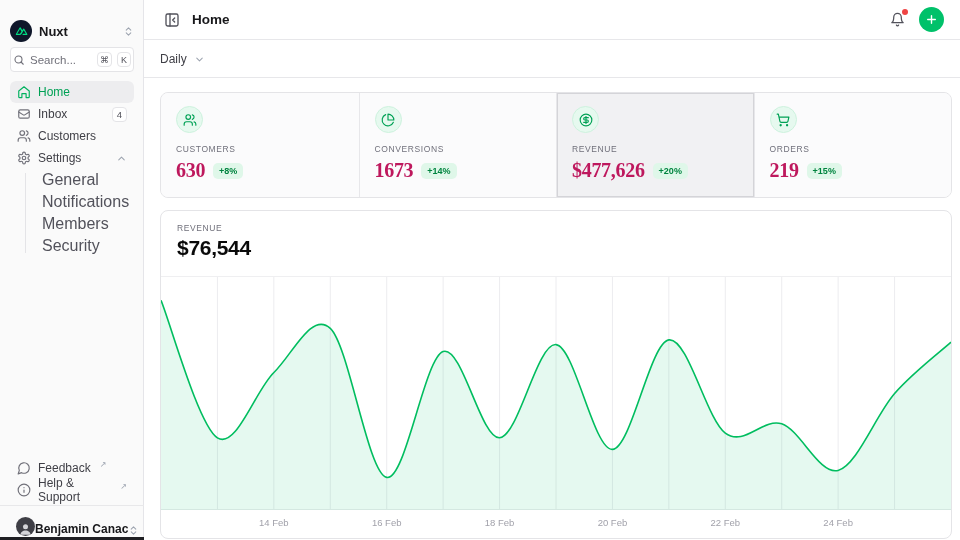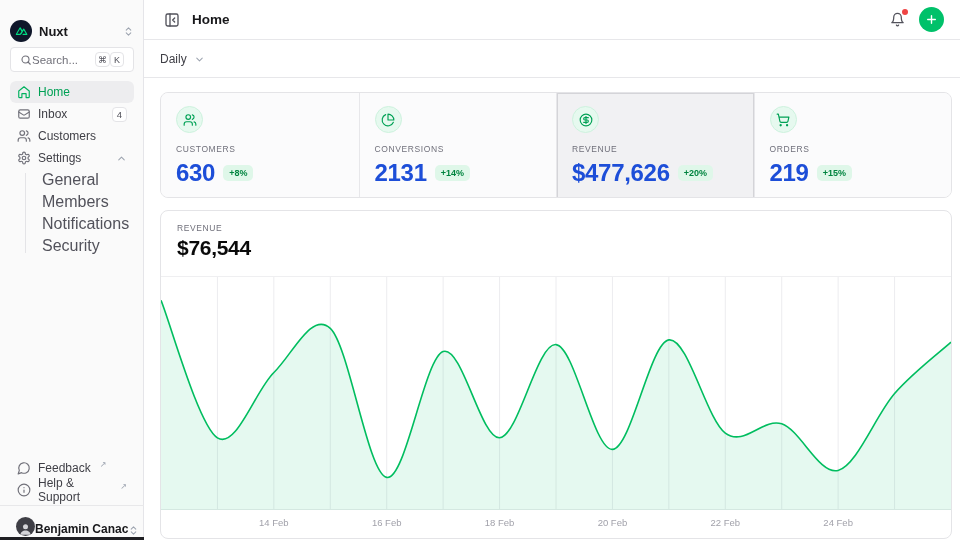--- a/index.html
+++ b/index.html
@@ -12,21 +12,21 @@
     background:#fafafa; border-right:1px solid #e5e5e9; }
   .logo-row { position:absolute; left:10px; top:18px; width:124px; height:26px;
     display:flex; align-items:center; gap:7px; border-radius:6px; cursor:pointer; }
   .logo-badge { width:22px; height:22px; border-radius:50%; background:#0f172a;
     display:flex; align-items:center; justify-content:center; flex:none; }
   .logo-name { font-size:13px; font-weight:700; color:#18181b; flex:1; }
   .selector-icon { color:#9ca3af; display:flex; }
 
   .searchbox { position:absolute; left:10px; top:47px; width:124px; height:25px;
     background:#fff; border:1px solid #e4e4e7; border-radius:4px;
-    display:flex; align-items:center; padding:0 9px; cursor:text; }
+    display:flex; align-items:center; gap:5px; padding:0 2px; cursor:text; }
   .searchbox .ph { font-size:11.5px; color:#71717a; flex:1; }
   .kbd { font-size:9px; color:#52525b; background:#fff; border:1px solid #e4e4e7;
     border-radius:4px; min-width:14px; height:15px; display:flex; align-items:center;
     justify-content:center; padding:0 2px; }
 
   .nav { position:absolute; left:10px; top:81px; width:124px; }
   .nav-item { height:22px; display:flex; align-items:center; gap:7px;
     padding:0 7px; border-radius:6px; font-size:12px; font-weight:500;
     color:#3f3f46; cursor:pointer; }
   .nav-item .ni { color:#71717a; display:flex; flex:none; }
@@ -80,21 +80,21 @@
     border-radius:8px; overflow:hidden; background:#fafafa; }
   .stat-card { position:relative; padding:13px 15px; background:#fbfbfc; cursor:pointer; }
   .stat-card + .stat-card { border-left:1px solid #e7e7ea; }
   .stat-card.selected { background:#f1f1f3; box-shadow:inset 0 0 0 1px #d4d4d8; }
   .stat-icon { width:27px; height:27px; border-radius:50%; background:#e6f9ef;
     border:1px solid #cdf2de; color:#00a155; display:flex; align-items:center;
     justify-content:center; }
   .stat-label { margin-top:11px; font-size:8.5px; letter-spacing:0.6px; font-weight:500;
     color:#70707b; }
   .stat-value-row { margin-top:5px; display:flex; align-items:center; gap:8px; }
-  .stat-value { font-size:24px; font-weight:700; color:#1d4ed8; letter-spacing:-0.3px; }
+  .stat-value { font-size:20px; font-weight:700; color:#be185d; letter-spacing:-0.3px;font-family:Liberation Serif, serif; }
   .delta-badge { font-size:9px; font-weight:700; color:#00843f; background:#dff7e9;
     border-radius:5px; padding:3px 6px; }
 
   
   .chart-card { position:absolute; left:16px; top:210px; width:792px; height:329px;
     border:1px solid #e4e4e7; border-radius:8px; background:#fff; overflow:hidden; }
   .chart-head { height:66px; padding:12px 16px; border-bottom:1px solid #efeff1; }
   .chart-label { font-size:8.5px; letter-spacing:0.6px; font-weight:500; color:#70707b; }
   .chart-value { margin-top:3px; font-size:21px; font-weight:700; color:#0a0a0a;
     letter-spacing:-0.3px; }
@@ -179,24 +179,24 @@
           <svg width="11" height="11" viewBox="0 0 24 24" fill="none" stroke="currentColor" stroke-width="2.2" stroke-linecap="round" stroke-linejoin="round">
               <path d="m6 15 6-6 6 6"></path>
             </svg>
         </span>
       </div>
       <div class="sub-list">
         <div class="sub-item">
             <span>General</span>
           </div>
         <div class="sub-item">
-            <span>Members</span>
+            <span>Notifications</span>
           </div>
         <div class="sub-item">
-            <span>Notifications</span>
+            <span>Members</span>
           </div>
         <div class="sub-item">
             <span>Security</span>
           </div>
       </div>
     </nav>
 
     <div class="side-footer">
       <div class="nav-item">
         <span class="ni">
@@ -300,21 +300,21 @@
 
       <div class="stat-card">
         <div class="stat-icon">
           <svg width="14" height="14" viewBox="0 0 24 24" fill="none" stroke="currentColor" stroke-width="2" stroke-linecap="round" stroke-linejoin="round">
               <path d="M21.21 15.89A10 10 0 1 1 8 2.83"></path>
               <path d="M22 12A10 10 0 0 0 12 2v10z"></path>
             </svg>
         </div>
         <div class="stat-label">CONVERSIONS</div>
         <div class="stat-value-row">
-          <span class="stat-value">2131</span>
+          <span class="stat-value">1673</span>
           <span class="delta-badge">+14%</span>
         </div>
       </div>
 
       <div class="stat-card selected">
         <div class="stat-icon">
           <svg width="14" height="14" viewBox="0 0 24 24" fill="none" stroke="currentColor" stroke-width="2" stroke-linecap="round" stroke-linejoin="round">
               <circle cx="12" cy="12" r="10"></circle>
               <path d="M16 8h-6a2 2 0 1 0 0 4h4a2 2 0 1 1 0 4H8"></path>
               <path d="M12 18V6"></path>

